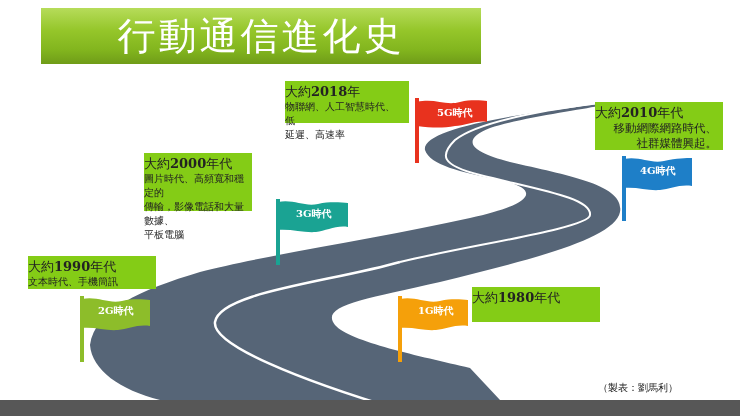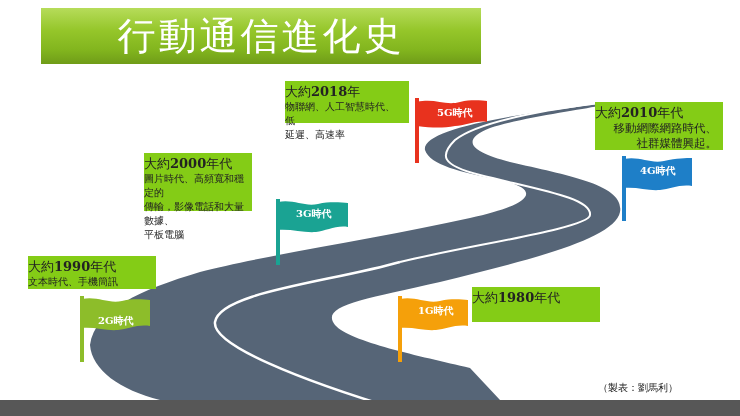--- a/index.html
+++ b/index.html
@@ -122,21 +122,21 @@
     <path d="M2 3 C 18 0, 28 8, 42 5 C 56 2, 66 4, 72 4 L 72 28 C 60 26, 50 32, 40 33 C 28 34, 16 30, 2 31 Z" fill="#1aa393"></path>
   </svg>
   <span class="flag-label" style="left:20px; top:8px;">3G時代</span>
 </div>
 
 <div class="flag" style="left:80px; top:296px; width:74px; height:66px;">
   <svg width="74" height="66" viewBox="0 0 74 66">
     <rect x="0" y="0" width="4" height="66" fill="#8dbd2a"></rect>
     <path d="M2 3 C 18 0, 28 8, 42 5 C 56 2, 64 4, 70 4 L 70 30 C 58 28, 48 33, 38 34 C 26 35, 16 31, 2 32 Z" fill="#8dbd2a"></path>
   </svg>
-  <span class="flag-label" style="left:18px; top:18px;">2G時代</span>
+  <span class="flag-label" style="left:18px; top:8px;">2G時代</span>
 </div>
 
 <div class="flag" style="left:398px; top:296px; width:74px; height:66px;">
   <svg width="74" height="66" viewBox="0 0 74 66">
     <rect x="0" y="0" width="4" height="66" fill="#f5a00a"></rect>
     <path d="M2 3 C 18 0, 28 8, 42 5 C 56 2, 64 4, 70 4 L 70 30 C 58 28, 48 33, 38 34 C 26 35, 16 31, 2 32 Z" fill="#f5a00a"></path>
   </svg>
   <span class="flag-label" style="left:20px; top:8px;">1G時代</span>
 </div>
 

